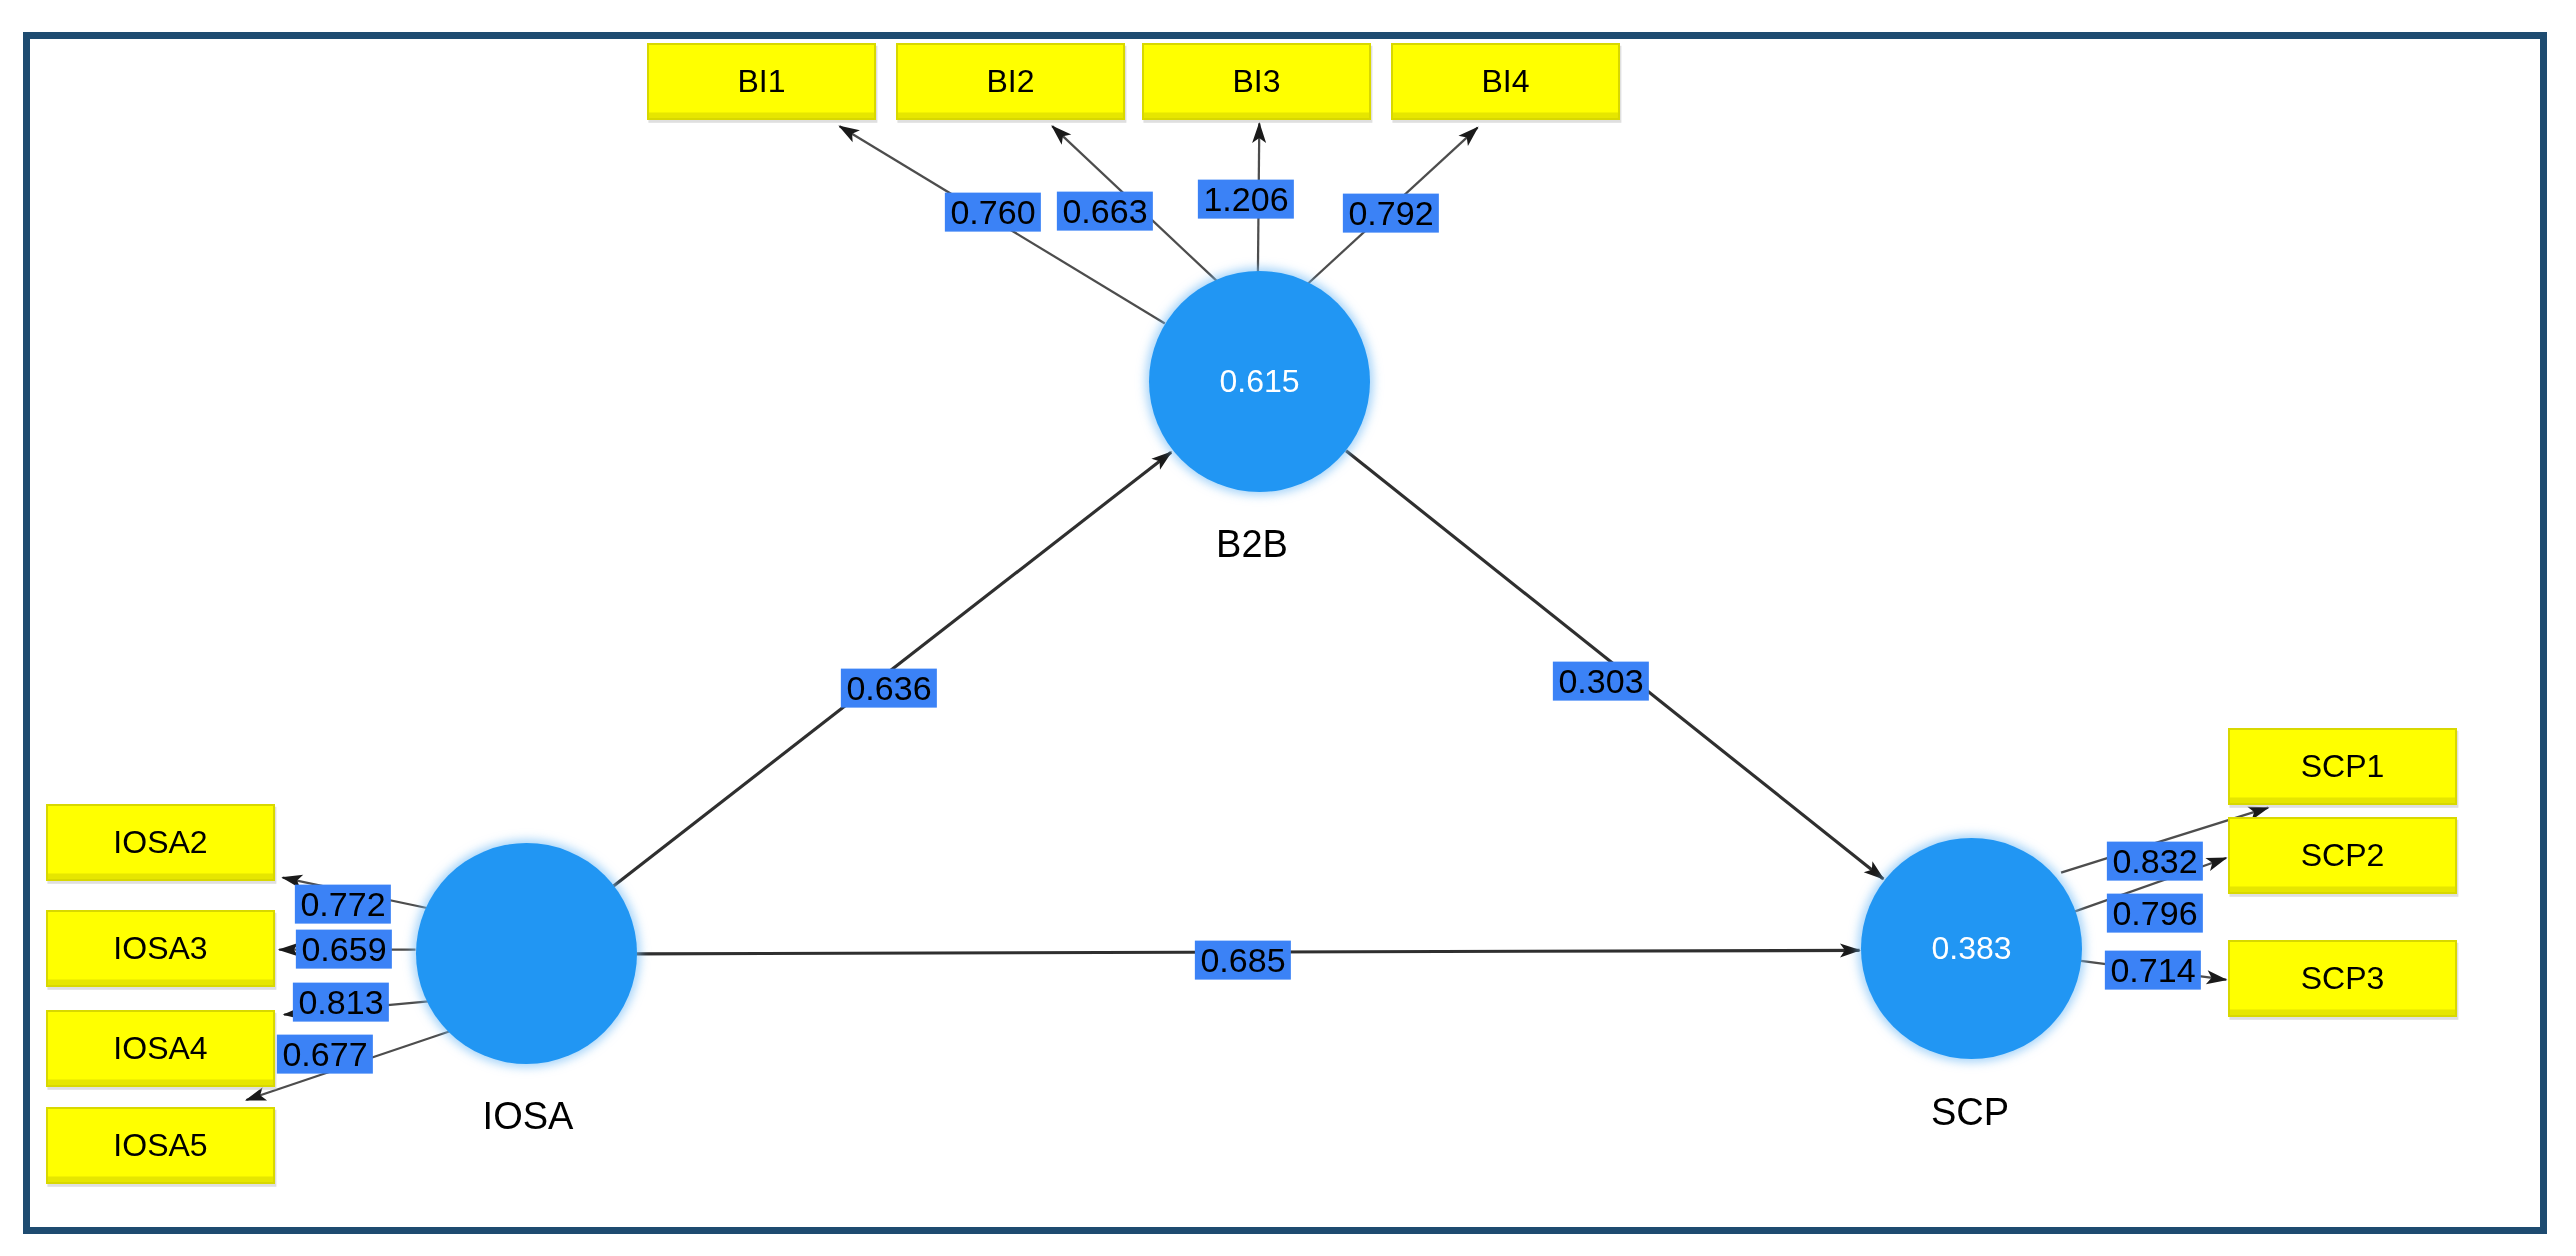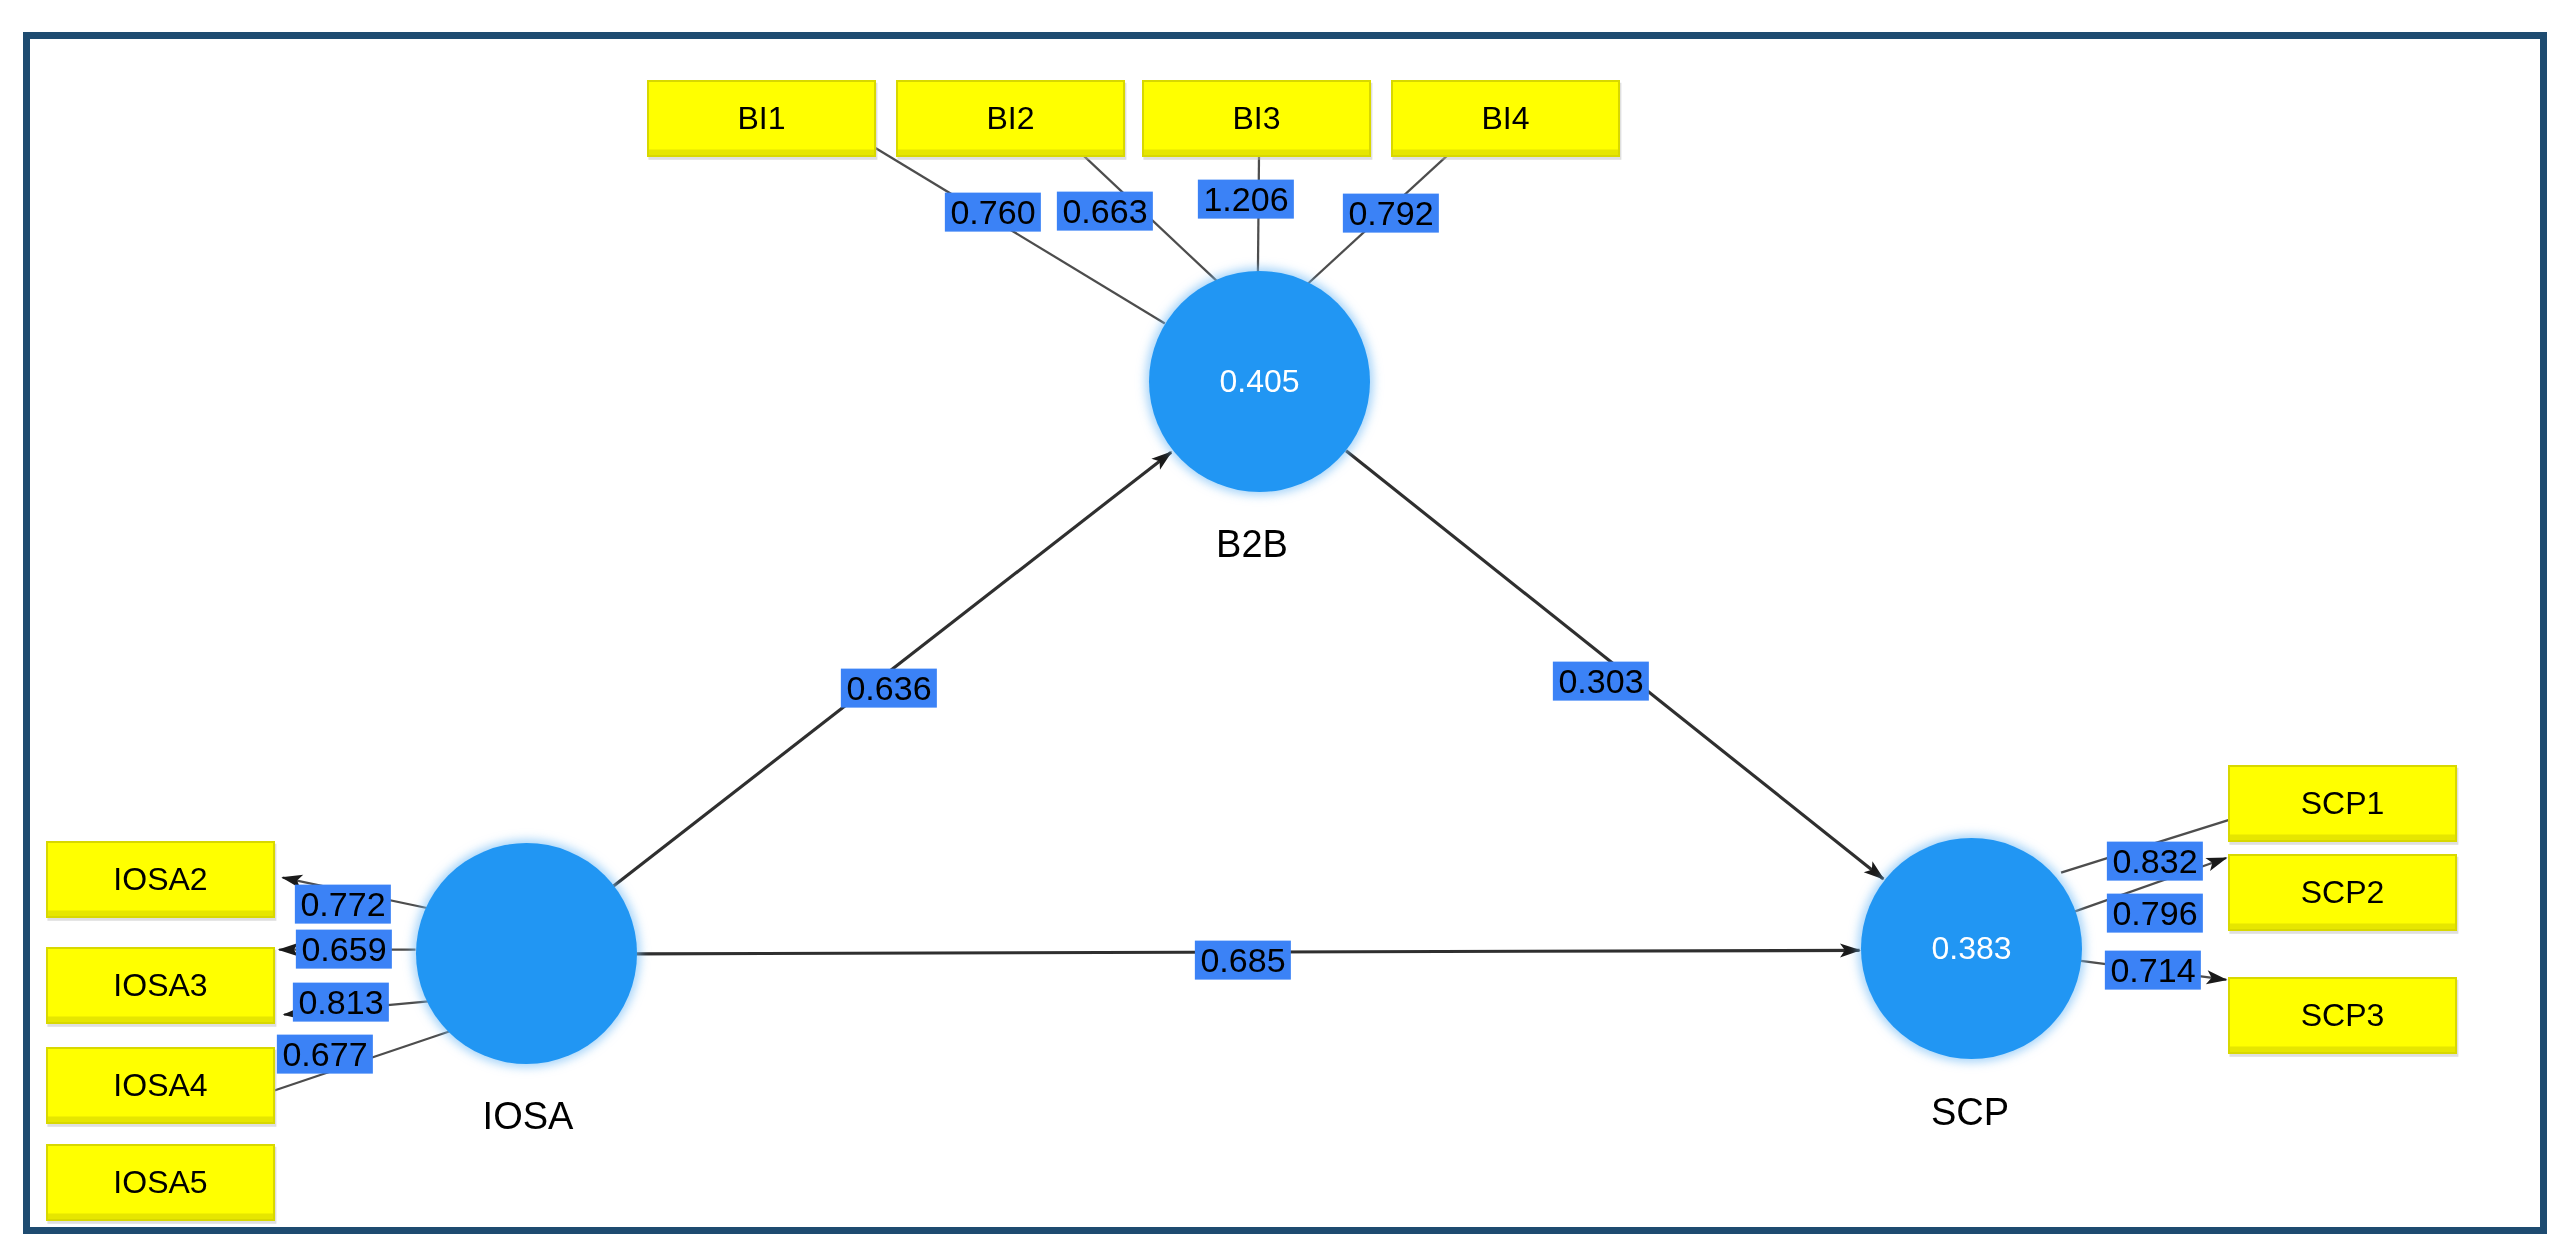--- a/index.html
+++ b/index.html
@@ -5,21 +5,21 @@
   html,body{margin:0;padding:0;background:#ffffff;}
   .canvas{position:relative;width:2576px;height:1257px;background:#ffffff;overflow:hidden;
           font-family:"Liberation Sans", sans-serif;color:#000;}
   .frame{position:absolute;left:23px;top:31.5px;width:2524px;height:1202px;box-sizing:border-box;
          border:7px solid #1E4B70;background:transparent;}
   svg.edges{position:absolute;left:0;top:0;width:2576px;height:1257px;}
   .edge-m{stroke:#4d4d4d;stroke-width:3.2;}
   .edge-s{stroke:#2f2f2f;stroke-width:4.5;}
   .ind{position:absolute;width:229px;height:77px;box-sizing:border-box;background:#ffff00;
        border:2.1px solid #d8d800;box-shadow:inset 0 -5.6px 0 #e6e600, 1.4px 2.8px 0 rgba(185,185,185,.45);
-       display:flex;align-items:center;justify-content:center;font-size:32px;margin-top:37px;}
+       display:flex;align-items:center;justify-content:center;font-size:32px;}
   .circ{position:absolute;width:221px;height:221px;border-radius:50%;background:#2196F3;
         box-shadow:0 0 9.8px 3.5px rgba(122,190,246,.65);
         display:flex;align-items:center;justify-content:center;color:#ffffff;font-size:32px;}
   .clabel{position:absolute;transform:translate(-50%,-50%);font-size:38px;color:#000;white-space:nowrap;}
   .lbl{position:absolute;transform:translate(-50%,-50%);font-size:34px;color:#000;background:#3b82f6;
        padding:0.7px 5.6px;white-space:nowrap;line-height:1.1;}
 </style>
 </head>
 <body>
 
@@ -79,21 +79,21 @@
       <span>SCP1</span>
     </div>
   <div class="ind" style="left:2228px;top:817px">
       <span>SCP2</span>
     </div>
   <div class="ind" style="left:2228px;top:940px">
       <span>SCP3</span>
     </div>
 
   <div class="circ" style="left:1149px;top:271px">
-      <span>0.405</span>
+      <span>0.615</span>
     </div>
   <div class="circ" style="left:416px;top:843px">
       <span></span>
     </div>
   <div class="circ" style="left:1861px;top:838px">
       <span>0.383</span>
     </div>
 
   <div class="clabel" style="left:1252px;top:544px">B2B</div>
   <div class="clabel" style="left:528px;top:1116px">IOSA</div>

